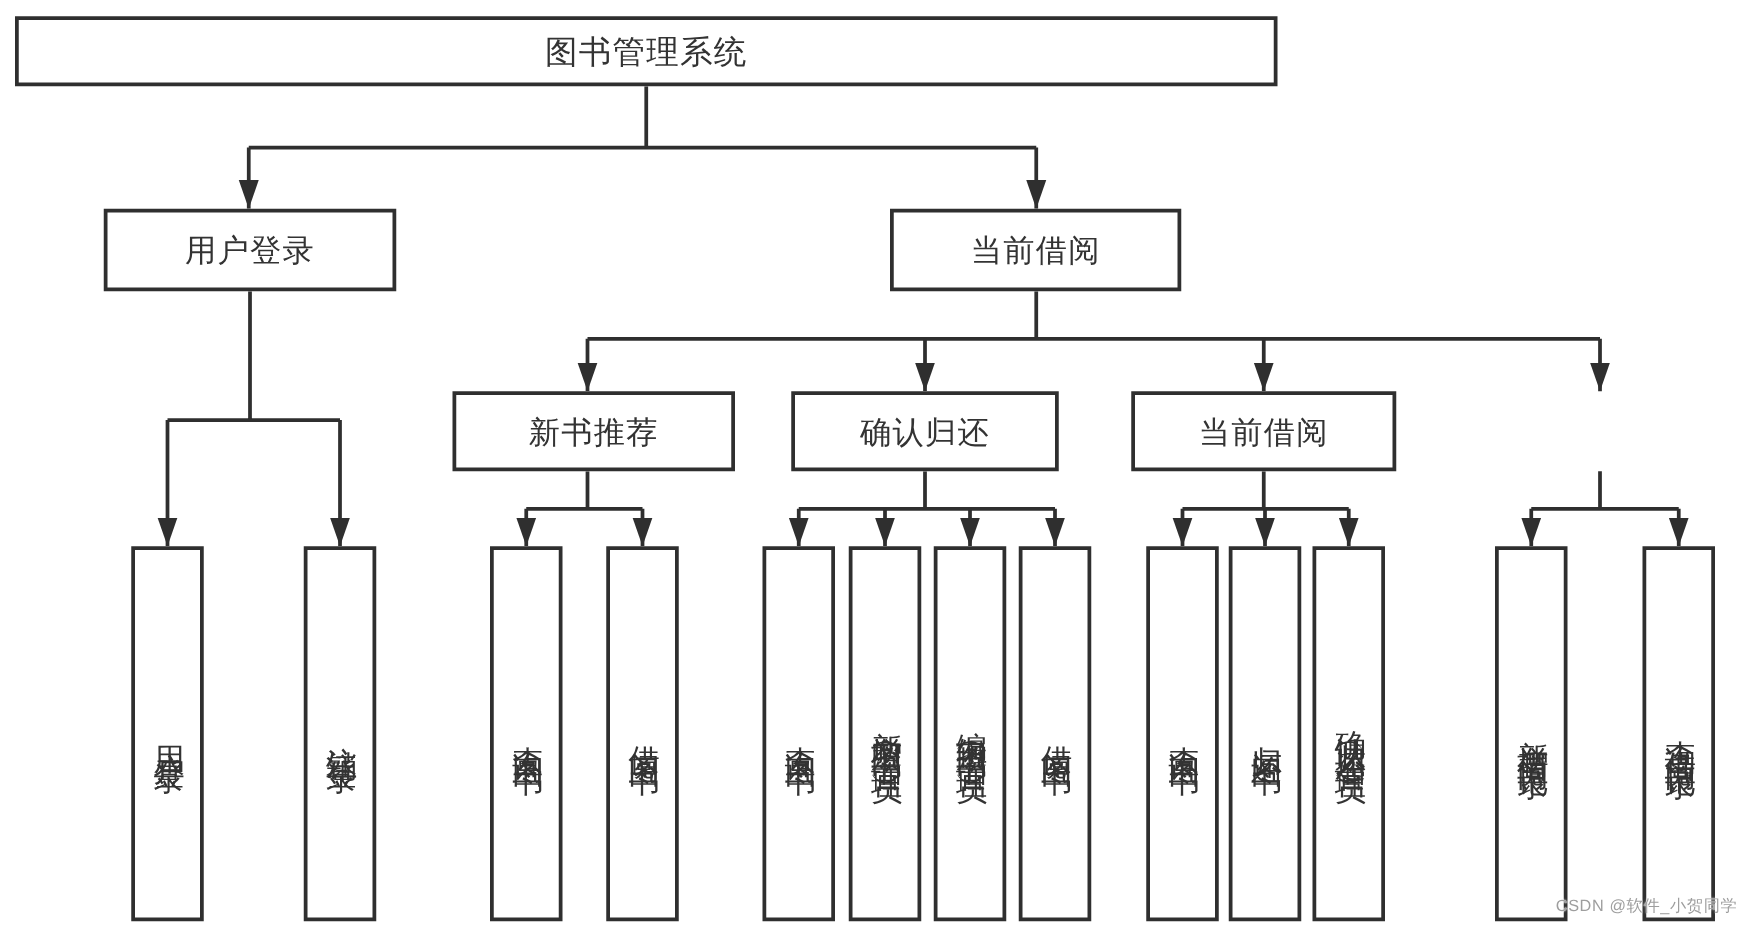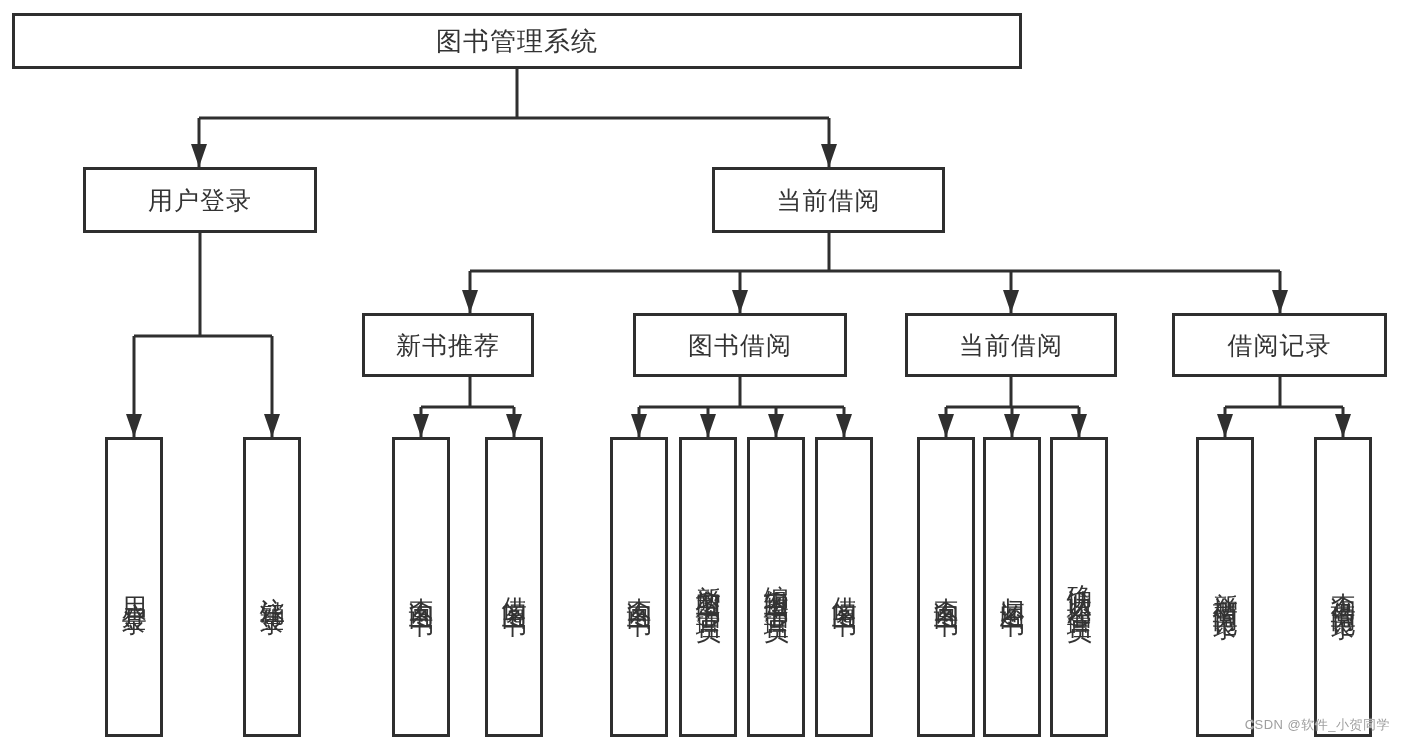--- a/index.html
+++ b/index.html
@@ -68,21 +68,21 @@
     color: var(--watermark);
     text-shadow: 0 0 2px #ffffff, 0 0 1px #ffffff;
     z-index: 5;
     white-space: nowrap;
   }
 
   
   #n-root   { left: 12px;   top: 13px;  width: 1010px; height: 56px; }
   #n-login  { left: 83px;   top: 167px; width: 234px;  height: 66px; }
   #n-mgmt   { left: 712px;  top: 167px; width: 233px;  height: 66px; }
-  #n-recom  { left: 362px;  top: 313px; width: 172px;  height: 64px; }
+  #n-recom  { left: 362px;  top: 313px; width: 226px;  height: 64px; }
   #n-borrow { left: 633px;  top: 313px; width: 214px;  height: 64px; }
   #n-curr   { left: 905px;  top: 313px; width: 212px;  height: 64px; justify-content: center; }
   #n-rec    { left: 1172px; top: 313px; width: 215px;  height: 64px; }
   .leaf { top: 437px; width: 58px; height: 300px; }
   #l1  { left: 105px; }
   #l2  { left: 243px; }
   #l3  { left: 392px; }
   #l4  { left: 485px; }
   #l5  { left: 610px; }
   #l6  { left: 679px; }
@@ -143,28 +143,25 @@
     <span class="h-label">用户登录</span>
   </div>
   <div class="box" id="n-mgmt">
     <span class="h-label">当前借阅</span>
   </div>
 
   <div class="box" id="n-recom">
     <span class="h-label">新书推荐</span>
   </div>
   <div class="box" id="n-borrow">
-    <span class="h-label">图书借阅</span>
+    <span class="h-label">确认归还</span>
   </div>
   <div class="box" id="n-curr">
     <span class="h-label">当前借阅</span>
   </div>
-  <div class="box" id="n-rec">
-    <span class="h-label">借阅记录</span>
-  </div>
 
   <div class="box leaf" id="l1">
     <span class="v-label">用户登录</span>
   </div>
   <div class="box leaf" id="l2">
     <span class="v-label">注销登录</span>
   </div>
   <div class="box leaf" id="l3">
     <span class="v-label">查询图书</span>
   </div>

